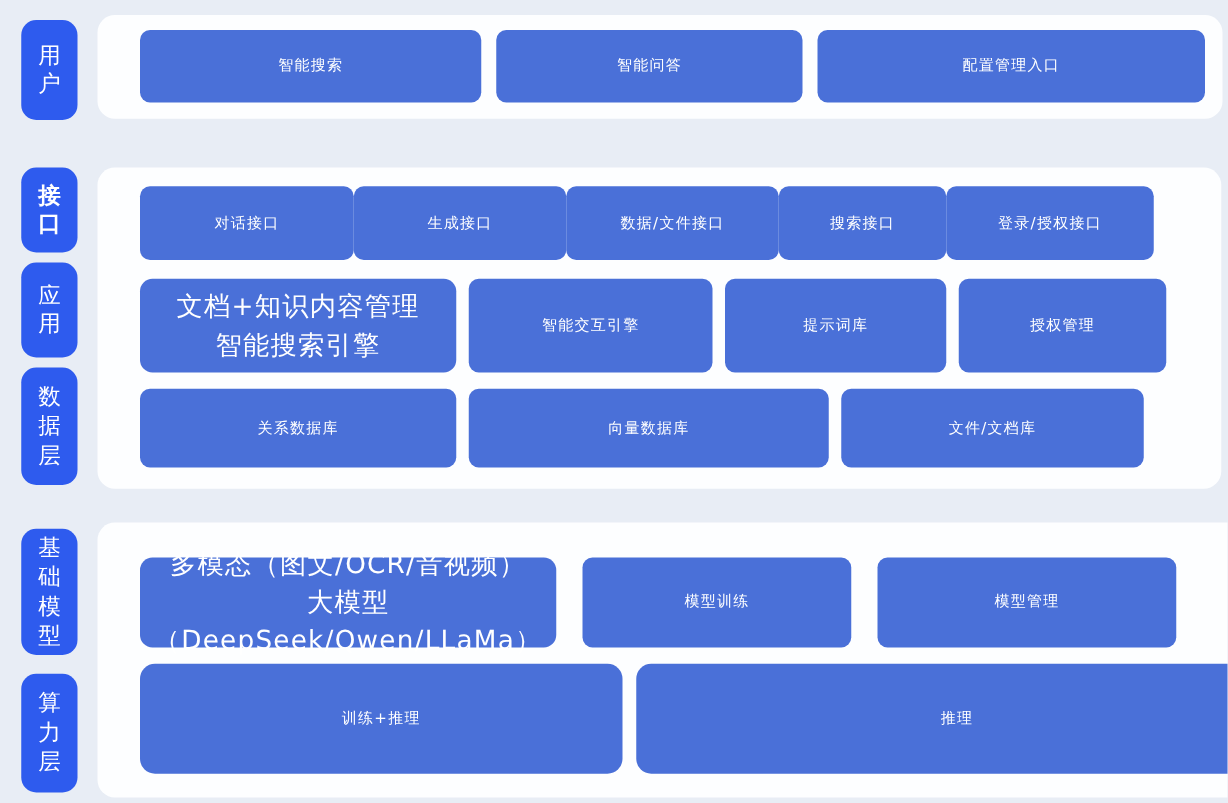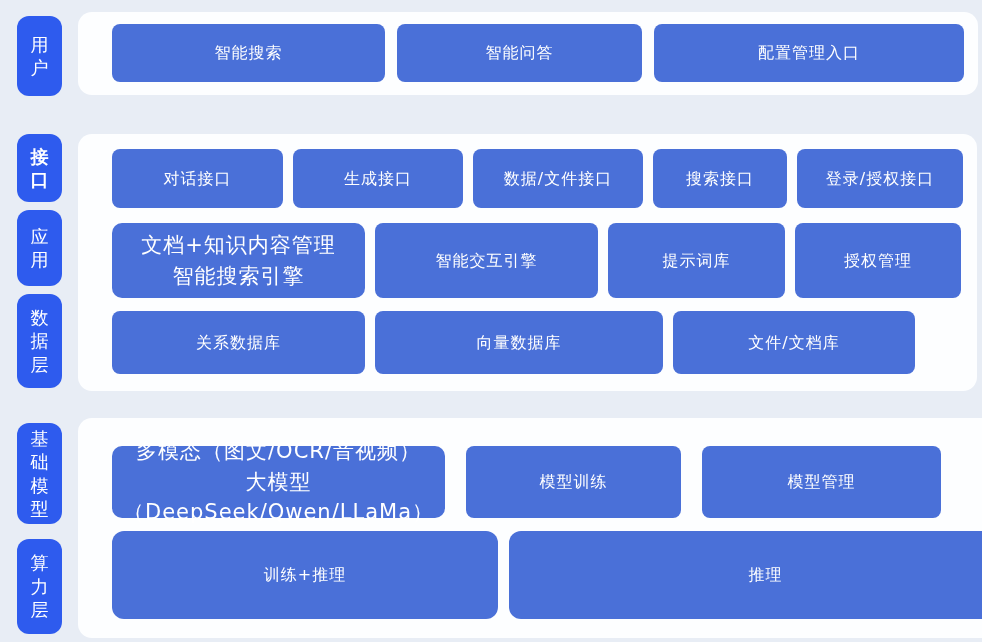--- a/index.html
+++ b/index.html
@@ -50,32 +50,32 @@
     margin-right: 5px;
   }
   .card-user   { height: 83px;  padding: 12px 14px 0 34px; }
   .card-middle { height: 257px; padding: 15px 14px 0 34px; }
   .card-bottom { height: 220px; padding: 28px 14px 16px 34px; }
   .row { display: flex; }
   .node {
     background: var(--node);
     border-radius: 8px;
     color: var(--text);
-    font-size: 16px;
+    font-size: 12px;
     letter-spacing: 1px;
     line-height: 1.45;
     display: flex; align-items: center; justify-content: center;
     text-align: center;
     white-space: pre-line;
     flex: none;
   }
   .node.two-line { font-size: 21px; border-radius: 10px; }
   .row-user      { column-gap: 12px; }
   .row-user      .node { height: 58px; }
-  .row-interface { column-gap: 10px; margin-bottom: 15px; }
+  .row-interface { margin-bottom: 15px; }
   .row-interface .node { height: 59px; }
   .row-app       { column-gap: 10px; margin-bottom: 13px; }
   .row-app       .node { height: 75px; }
   .row-data      { column-gap: 10px; }
   .row-data      .node { height: 63px; }
   .row-model     { column-gap: 21px; margin-bottom: 13px; }
   .row-model     .node { height: 72px; }
   .row-compute   { column-gap: 11px; }
   .row-compute   .node { height: 88px; border-radius: 12px; }
   
@@ -115,21 +115,21 @@
       <div class="row row-interface">
         <div class="node" style="width:171px">对话接口</div>
         <div class="node" style="width:170px">生成接口</div>
         <div class="node" style="width:170px">数据/文件接口</div>
         <div class="node" style="width:134px">搜索接口</div>
         <div class="node" style="width:166px">登录/授权接口</div>
       </div>
       <div class="row row-app">
         <div class="node two-line" style="width:253px">文档+知识内容管理
 智能搜索引擎</div>
-        <div class="node" style="width:223px">智能交互引擎</div>
+        <div class="node" style="width:195px">智能交互引擎</div>
         <div class="node" style="width:177px">提示词库</div>
         <div class="node" style="width:166px">授权管理</div>
       </div>
       <div class="row row-data">
         <div class="node" style="width:253px">关系数据库</div>
         <div class="node" style="width:288px">向量数据库</div>
         <div class="node" style="width:242px">文件/文档库</div>
       </div>
     </div>
   </section>

